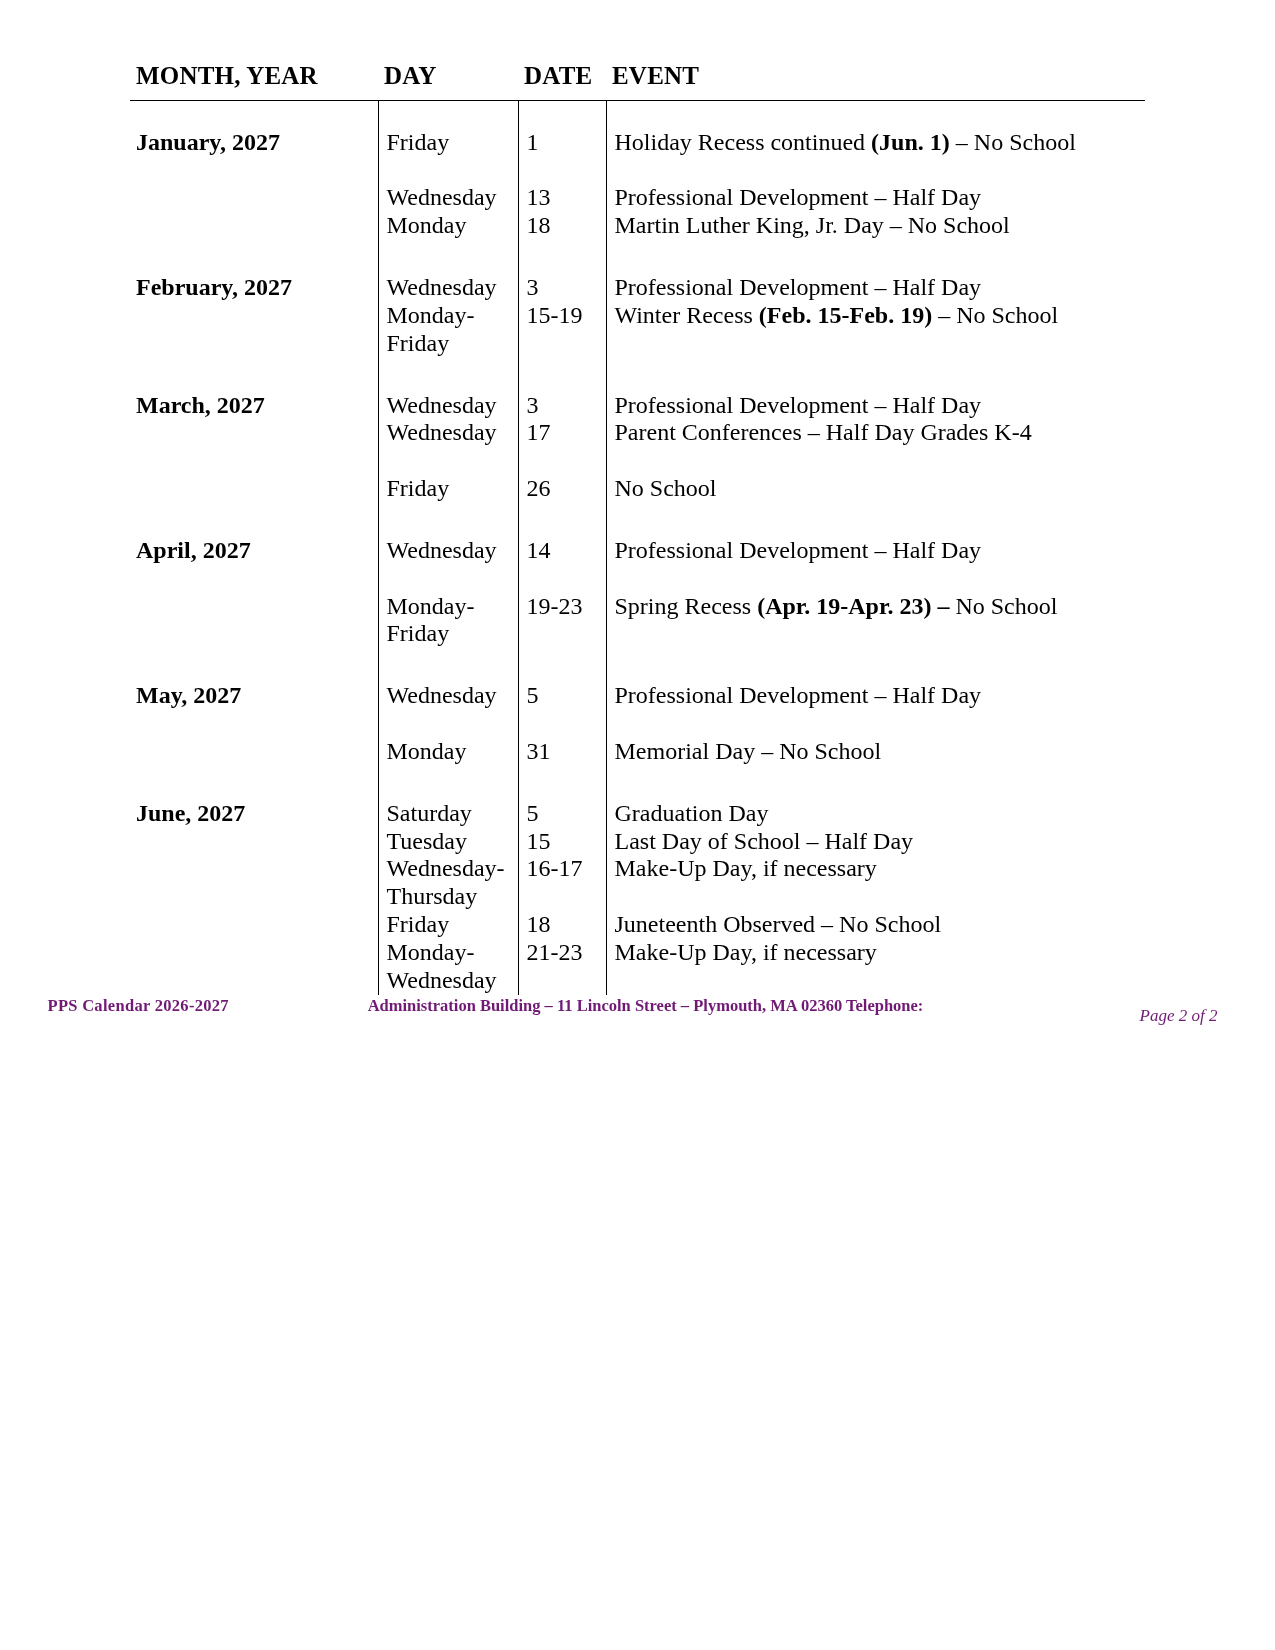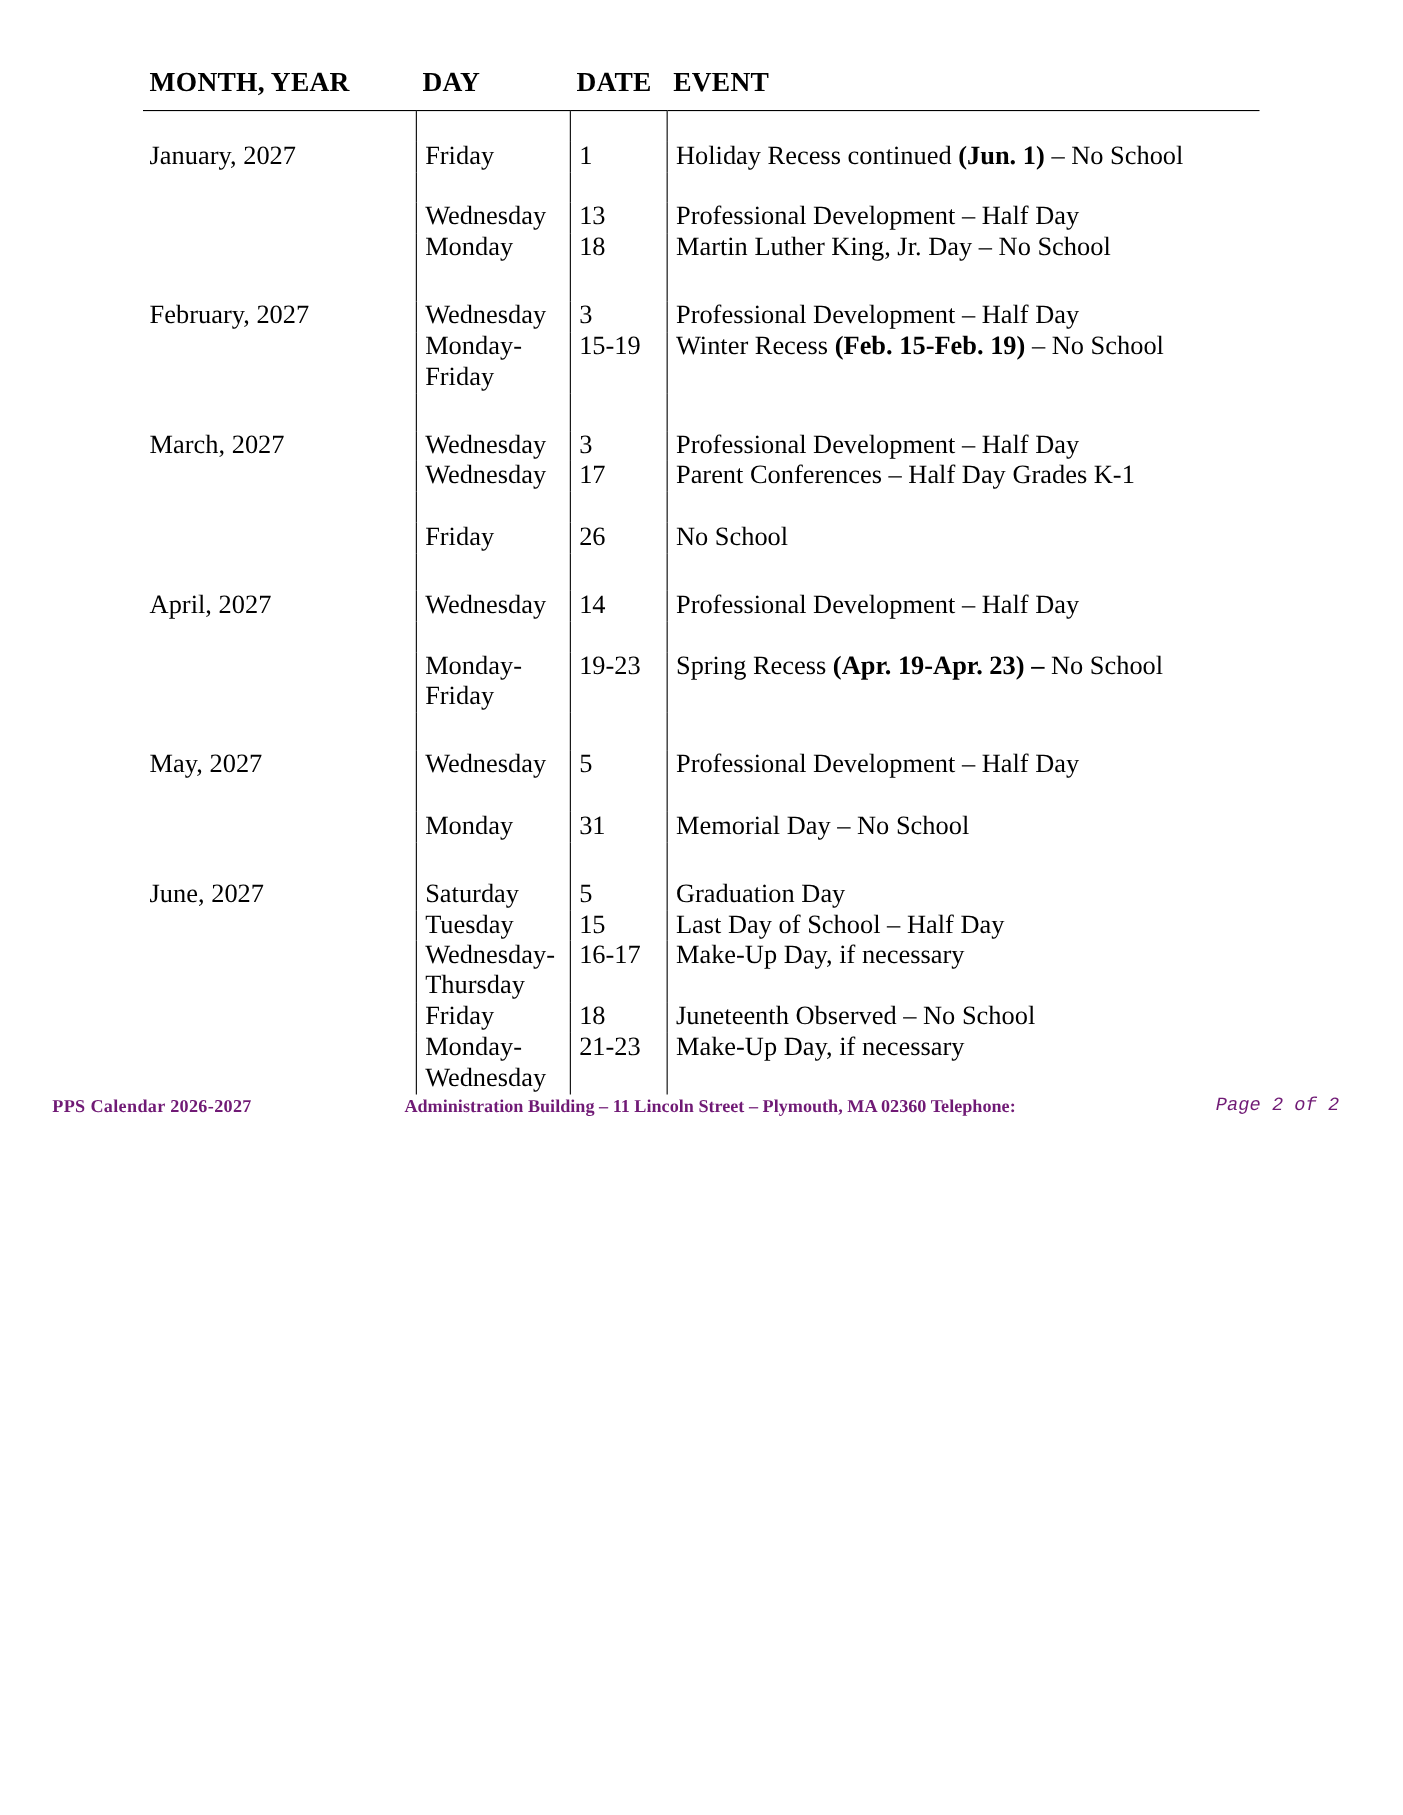--- a/index.html
+++ b/index.html
@@ -46,21 +46,21 @@
   }
   thead tr th { border-bottom: 1.6px solid #000; }
 
   td {
     vertical-align: top;
     font-size: 24px;
     line-height: 1.16;
     padding: 0 6px 0 6px;
   }
   td.month {
-    font-weight: normal;
+    font-weight: bold;
     padding-left: 6px;
     white-space: nowrap;
     margin-top: 30px;
   }
   td.day, td.date, td.event {
     border-left: 1.4px solid #000;
     padding-left: 8px;
   }
   td.event { border-left: 1.4px solid #000; }
   .gap td { height: 34px; }
@@ -98,24 +98,23 @@
     right: 0;
     top: 4px;
     text-align: center;
     font-weight: bold;
     font-size: 16.5px;
     line-height: 1.45;
   }
   .footer-right {
     position: absolute;
     right: 10px;
-    top: 6px;
+    top: 16px;
     font-style: italic;
     font-size: 17px;
-    font-family: Liberation Mono, monospace;
   }
 </style>
 </head>
 <body>
 
 <div class="page">
 
   <div class="table-wrap">
     <table class="cal">
       <colgroup>
@@ -190,21 +189,21 @@
           <tr>
             <td class="month">March, 2027</td>
             <td class="day">Wednesday</td>
             <td class="date">3</td>
             <td class="event">Professional Development – Half Day</td>
           </tr>
           <tr>
             <td class="month">&nbsp;</td>
             <td class="day">Wednesday</td>
             <td class="date">17</td>
-            <td class="event">Parent Conferences – Half Day Grades K-1</td>
+            <td class="event">Parent Conferences – Half Day Grades K-4</td>
           </tr>
           <tr class="gap-sm">
             <td class="month">&nbsp;</td>
             <td class="day">&nbsp;</td>
             <td class="date">&nbsp;</td>
             <td class="event">&nbsp;</td>
           </tr>
           <tr>
             <td class="month">&nbsp;</td>
             <td class="day">Friday</td>

